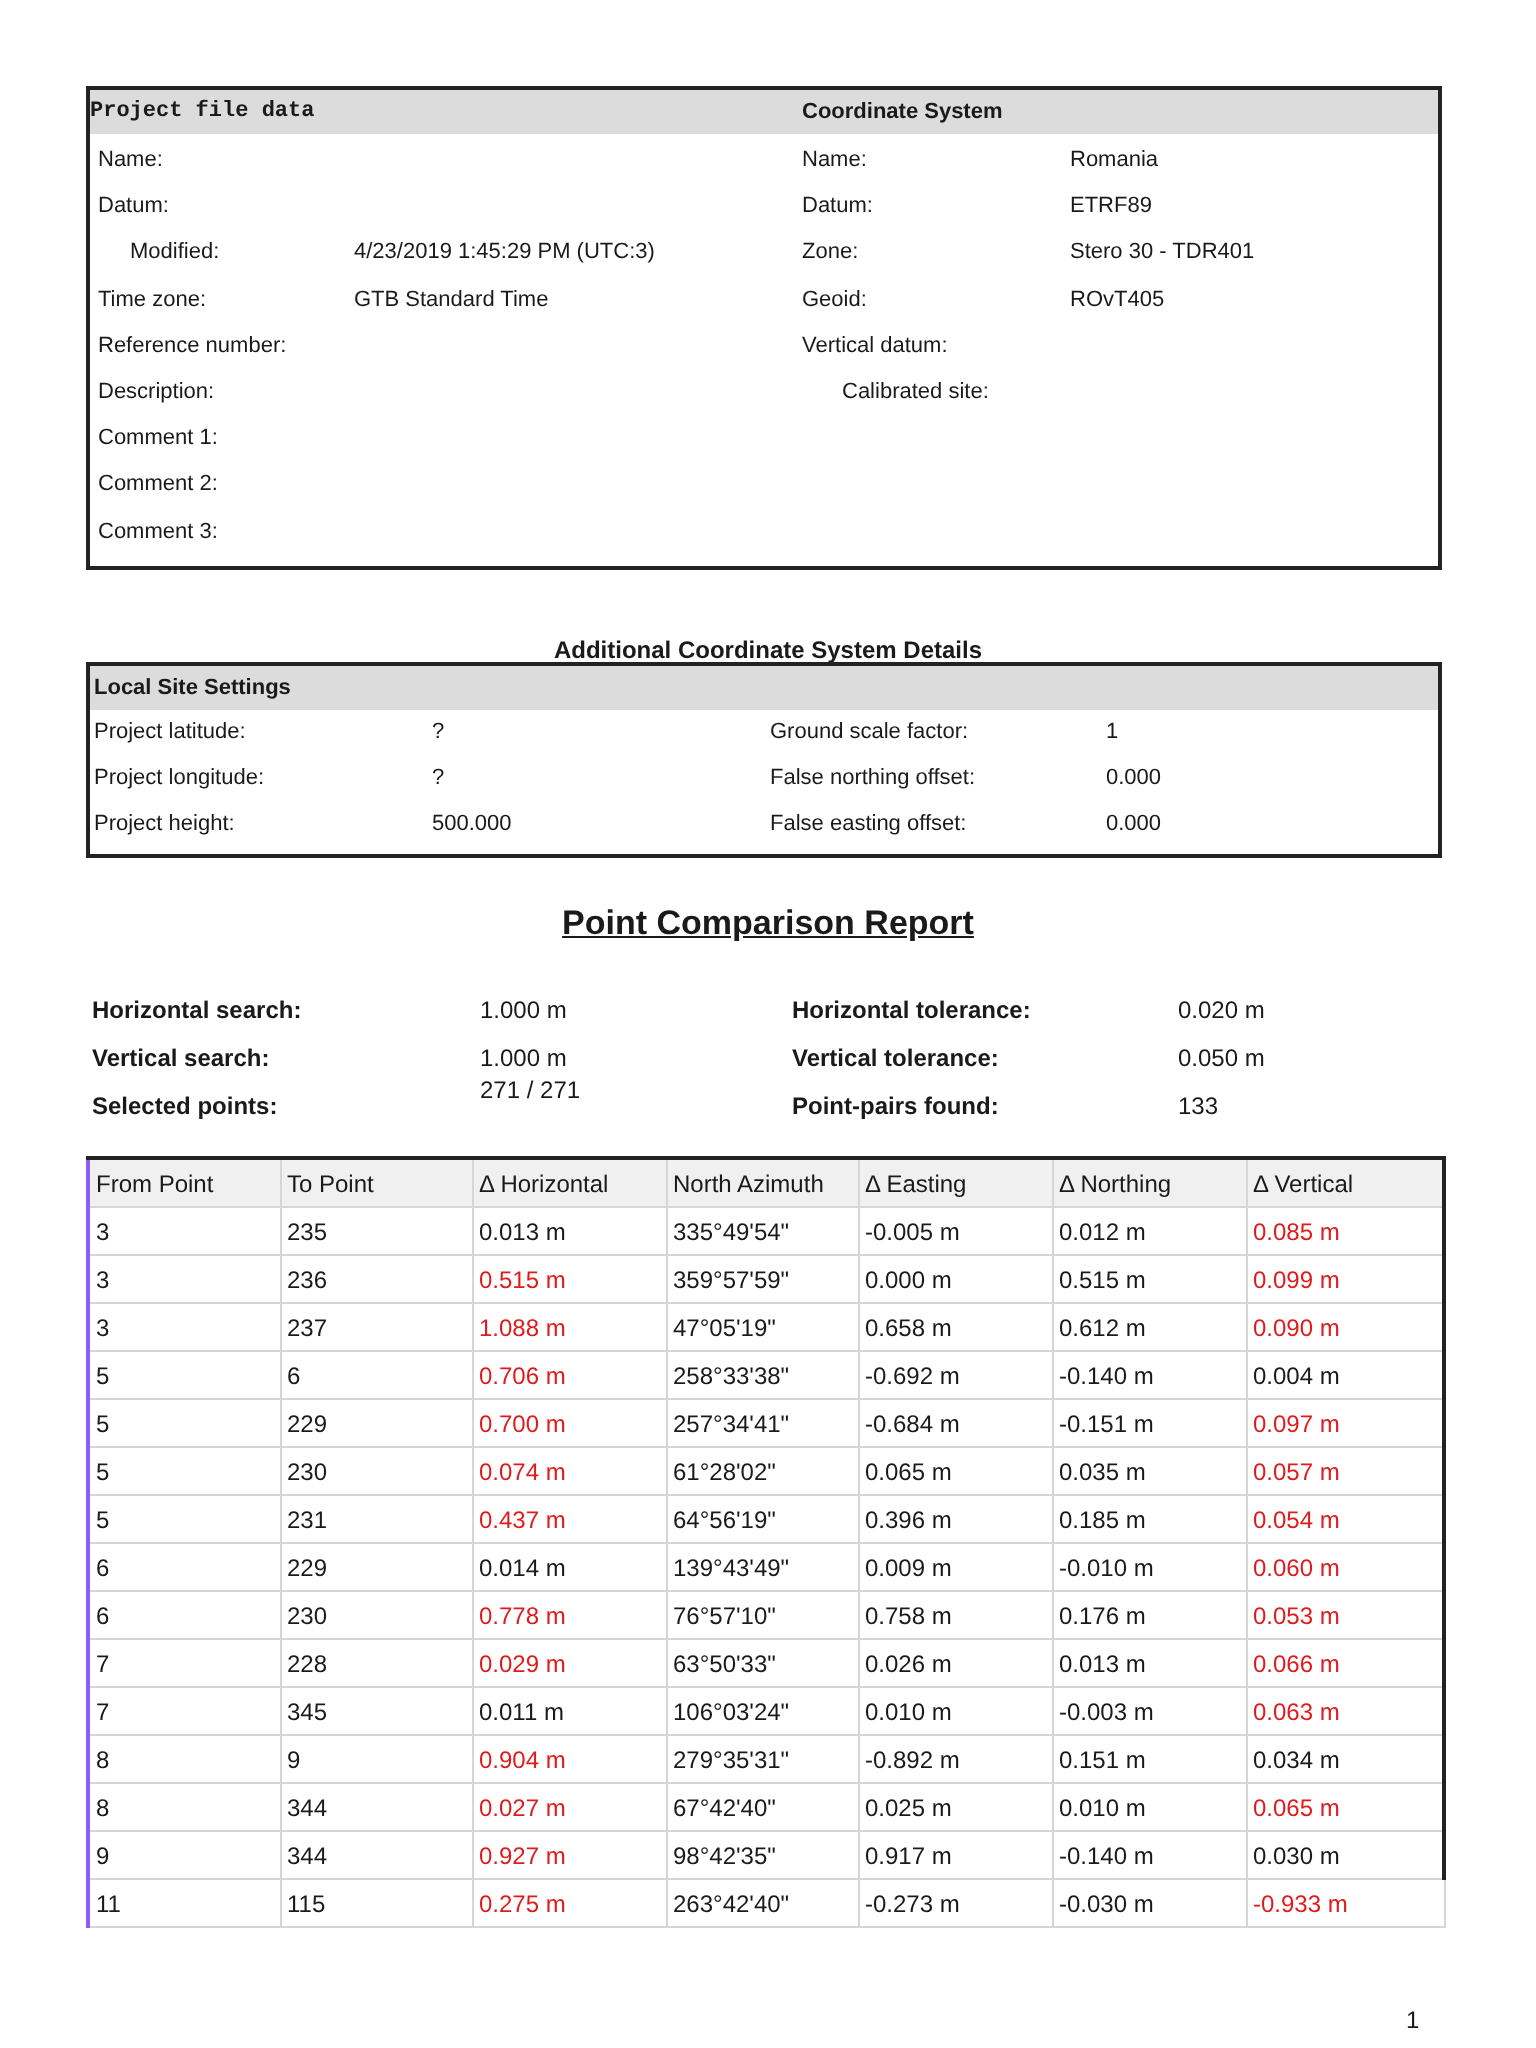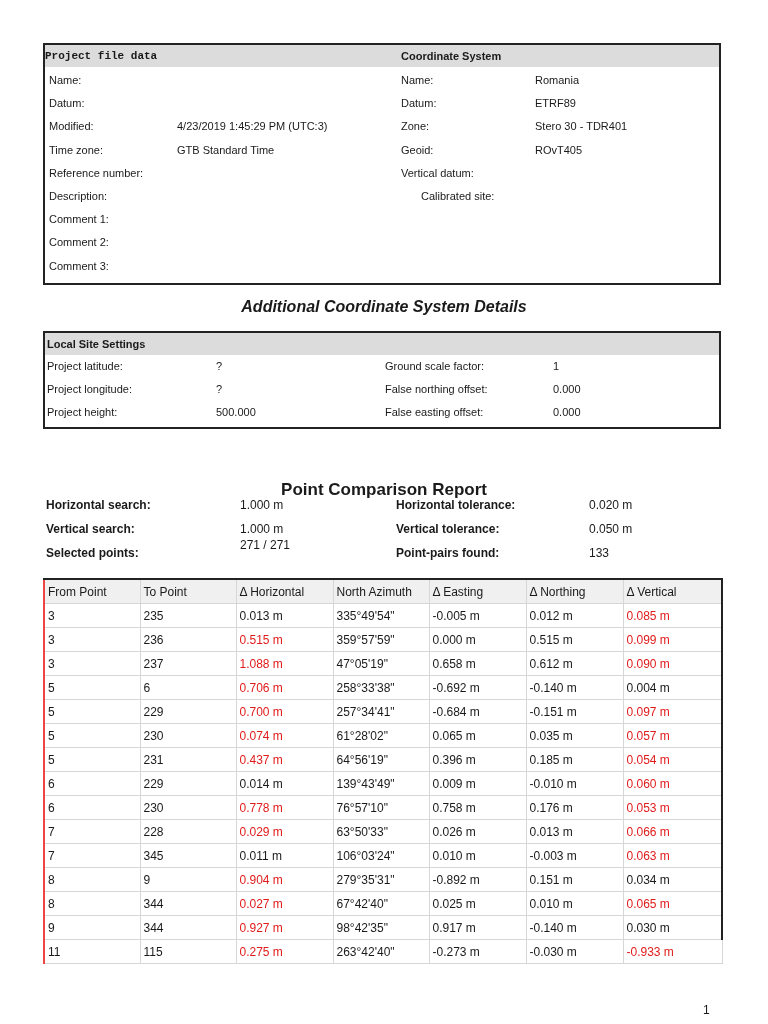--- a/index.html
+++ b/index.html
@@ -31,40 +31,40 @@
   
   #results {
     position: absolute; left: 43px; top: 578px; width: 678px;
     border-collapse: collapse; table-layout: fixed; font-size: 12px;
   }
   #results th, #results td {
     border: 1px solid #d6d6d6; text-align: left; padding: 0 3px;
     height: 23px; font-weight: normal; white-space: nowrap; overflow: hidden;
   }
   #results th { background: #f0f0f0; border-top: 2px solid #222; }
-  #results tr > :first-child { border-left: 2px solid #ef4444; }
+  #results tr > :first-child { border-left: 2px solid #8b5cf6; }
   #results tr > :last-child { border-right: 2px solid #222; }
   #results tbody tr:last-child > :last-child { border-right: 1px solid #d6d6d6; }
   .red { color: #e01b1b; }
   .page-num { position: absolute; left: 703px; top: 1003px; font-size: 12px; }
 </style>
 </head>
 <body>
 
 <div id="project-box" class="box">
   <div class="box-head">
     <span class="cell" style="left:0;font-family:Liberation Mono, monospace;">Project file data</span>
     <span class="cell" style="left:356px;">Coordinate System</span>
   </div>
   <div id="pf-rows">
       <span class="cell" style="left:4px;top:29px">Name:</span>
       <span class="cell" style="left:132px;top:29px"></span>
       <span class="cell" style="left:4px;top:52.2px">Datum:</span>
       <span class="cell" style="left:132px;top:52.2px"></span>
-      <span class="cell" style="left:4px;top:75.4px">Modified:</span>
+      <span class="cell" style="left:20px;top:75.4px">Modified:</span>
       <span class="cell" style="left:132px;top:75.4px">4/23/2019 1:45:29 PM (UTC:3)</span>
       <span class="cell" style="left:4px;top:98.6px">Time zone:</span>
       <span class="cell" style="left:132px;top:98.6px">GTB Standard Time</span>
       <span class="cell" style="left:4px;top:121.8px">Reference number:</span>
       <span class="cell" style="left:132px;top:121.8px"></span>
       <span class="cell" style="left:4px;top:145px">Description:</span>
       <span class="cell" style="left:132px;top:145px"></span>
       <span class="cell" style="left:4px;top:168.2px">Comment 1:</span>
       <span class="cell" style="left:132px;top:168.2px"></span>
       <span class="cell" style="left:4px;top:191.4px">Comment 2:</span>
@@ -81,42 +81,42 @@
       <span class="cell" style="left:490px;top:75.4px">Stero 30 - TDR401</span>
       <span class="cell" style="left:356px;top:98.6px">Geoid:</span>
       <span class="cell" style="left:490px;top:98.6px">ROvT405</span>
       <span class="cell" style="left:356px;top:121.8px">Vertical datum:</span>
       <span class="cell" style="left:490px;top:121.8px"></span>
       <span class="cell" style="left:376px;top:145px">Calibrated site:</span>
       <span class="cell" style="left:490px;top:145px"></span>
     </div>
 </div>
 
-<div class="section-title" style="top:298px; font-size:16px;font-style:italic;">Additional Coordinate System Details</div>
+<div class="section-title" style="top:318px; font-size:12px;">Additional Coordinate System Details</div>
 <div id="site-box" class="box">
   <div class="box-head">
     <span class="cell" style="left:2px;">Local Site Settings</span>
   </div>
   <div id="site-rows">
       <span class="cell" style="left:2px;top:27px">Project latitude:</span>
       <span class="cell" style="left:171px;top:27px">?</span>
       <span class="cell" style="left:2px;top:50px">Project longitude:</span>
       <span class="cell" style="left:171px;top:50px">?</span>
       <span class="cell" style="left:2px;top:73px">Project height:</span>
       <span class="cell" style="left:171px;top:73px">500.000</span>
       <span class="cell" style="left:340px;top:27px">Ground scale factor:</span>
       <span class="cell" style="left:508px;top:27px">1</span>
       <span class="cell" style="left:340px;top:50px">False northing offset:</span>
       <span class="cell" style="left:508px;top:50px">0.000</span>
       <span class="cell" style="left:340px;top:73px">False easting offset:</span>
       <span class="cell" style="left:508px;top:73px">0.000</span>
     </div>
 </div>
 
-<div class="section-title" style="top:480px; font-size:17px;">Point Comparison Report</div>
+<div class="section-title" style="top:452px; font-size:17px;text-decoration:underline;">Point Comparison Report</div>
 <div id="report-params">
     <span class="param-label" style="left:46px;top:498px">Horizontal search:</span>
     <span class="param-val" style="left:240px;top:498px">1.000 m</span>
     <span class="param-label" style="left:46px;top:522px">Vertical search:</span>
     <span class="param-val" style="left:240px;top:522px">1.000 m</span>
     <span class="param-label" style="left:46px;top:546px">Selected points:</span>
     <span class="param-val" style="left:240px;top:538px">271 / 271</span>
     <span class="param-label" style="left:396px;top:498px">Horizontal tolerance:</span>
     <span class="param-val" style="left:589px;top:498px">0.020 m</span>
     <span class="param-label" style="left:396px;top:522px">Vertical tolerance:</span>

